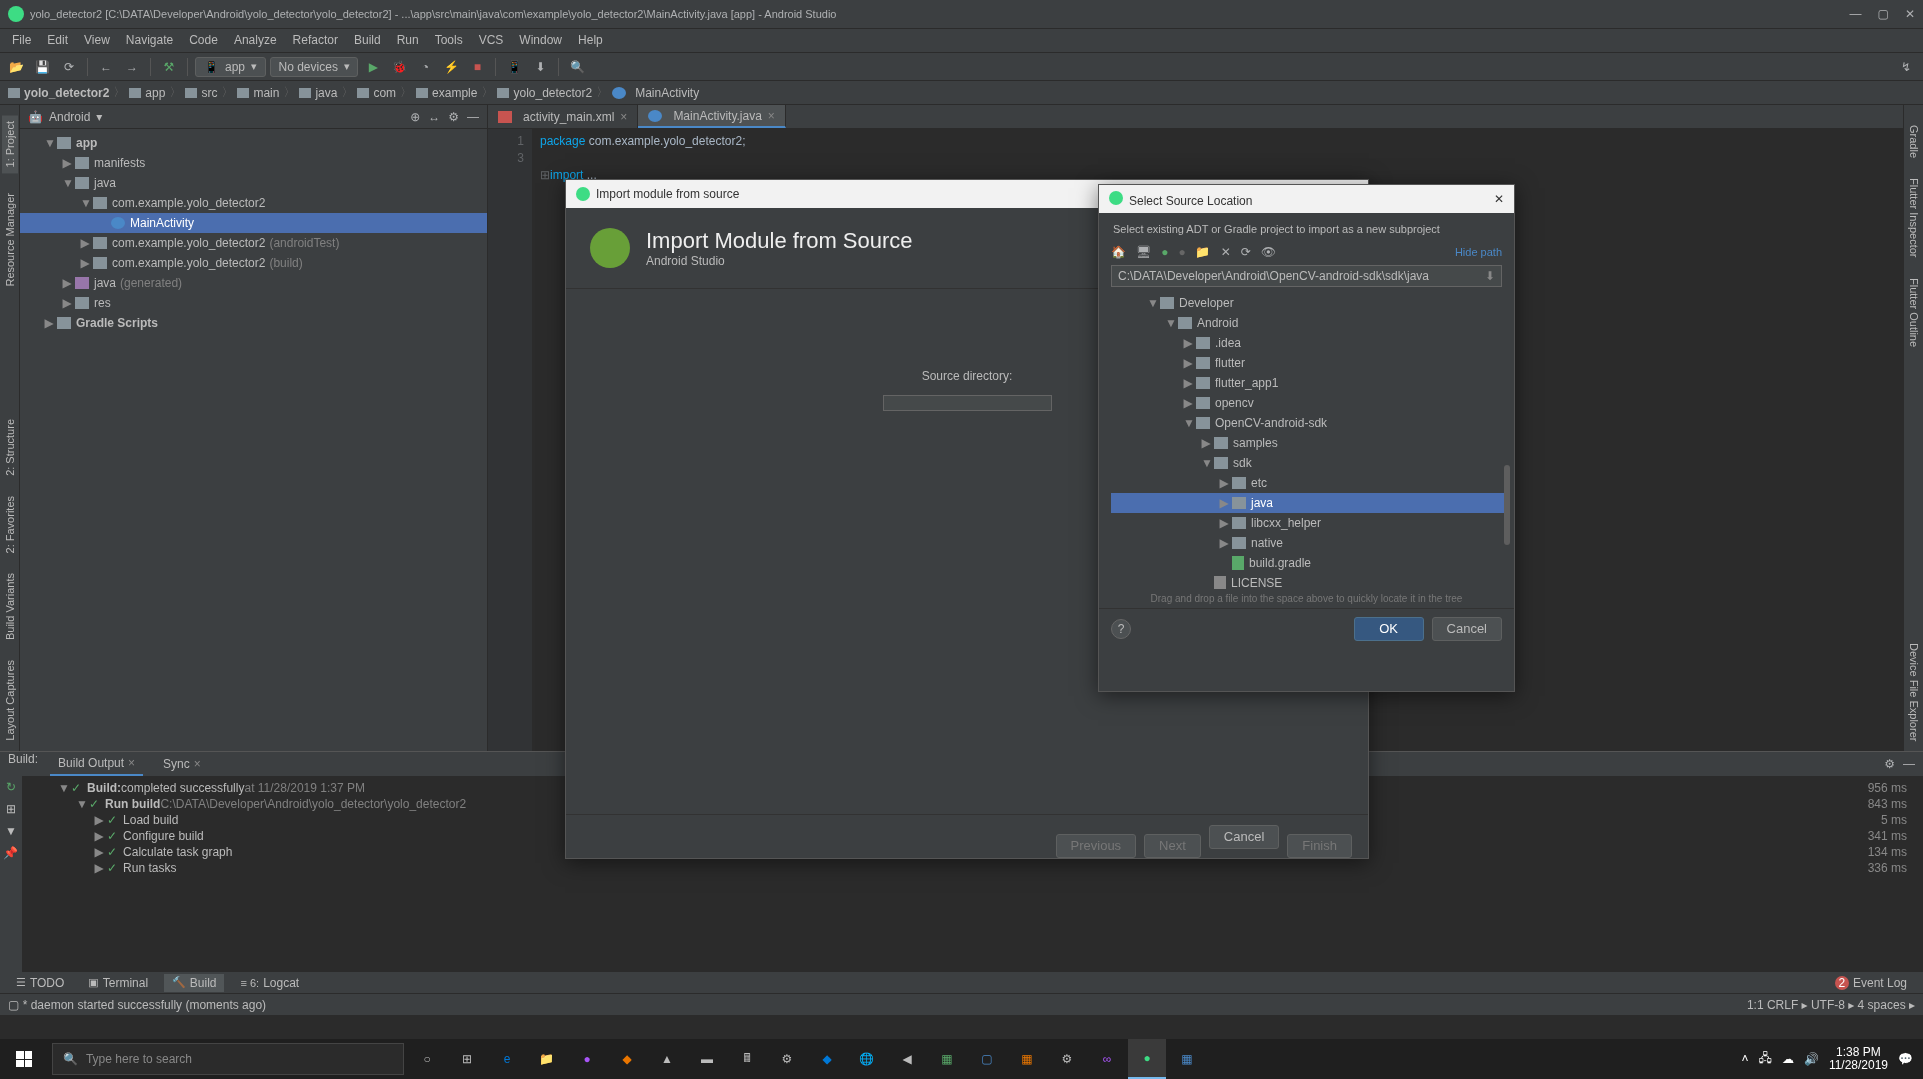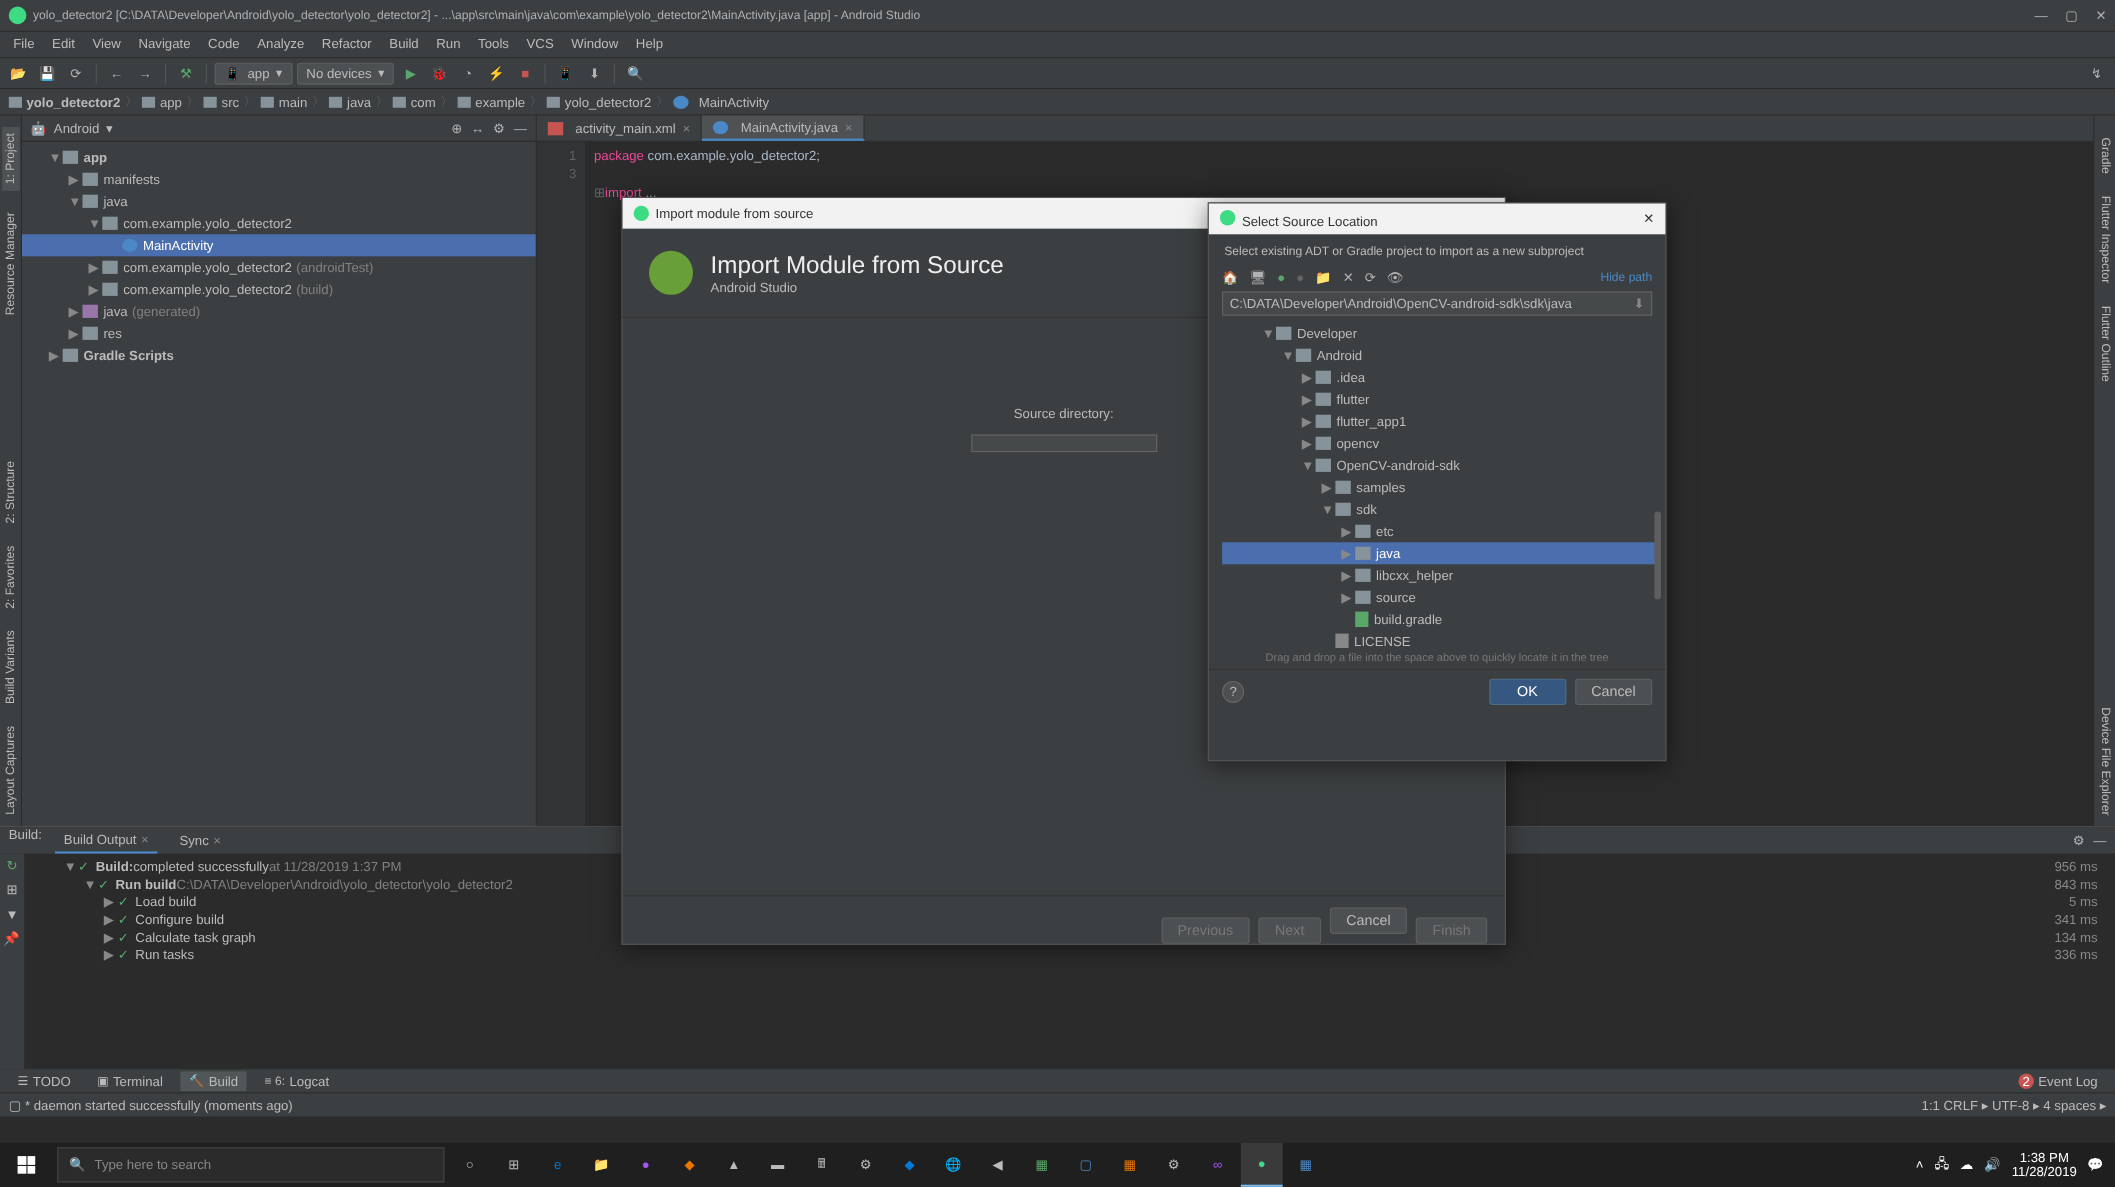--- a/index.html
+++ b/index.html
@@ -34,21 +34,21 @@
 .toggle { width: 10px; display: inline-block; color: #888; margin-right: 3px; text-align: center; }
 .icon-sm { width: 14px; height: 12px; display: inline-block; margin-right: 5px; }
 .editor-area { flex: 1; background: #2b2b2b; display: flex; flex-direction: column; }
 .editor-tabs { display: flex; height: 24px; background: #3c3f41; border-bottom: 1px solid #2b2b2b; }
 .tab { display: flex; align-items: center; padding: 0 10px; gap: 6px; color: #bbbbbb; font-size: 11px; border-right: 1px solid #2b2b2b; }
 .tab.active { background: #4e5254; border-bottom: 2px solid #4a88c7; }
 .tab-close { color: #888; }
 .code-area { display: flex; flex: 1; font-family: "Consolas", monospace; font-size: 12px; }
 .gutter { width: 44px; background: #313335; color: #606366; text-align: right; padding: 4px 8px 0 0; line-height: 17px; }
 .code { padding: 4px 8px; line-height: 17px; }
-.kw { color: #ec4899; }
+.kw { color: #0ea5e9; }
 .pkg { color: #a9b7c6; }
 .bottom-panel { height: 220px; background: #2b2b2b; border-top: 1px solid #555; }
 .bp-tabs { display: flex; height: 24px; background: #3c3f41; align-items: center; padding: 0 8px; justify-content: space-between; }
 .bp-left { display: flex; gap: 12px; }
 .bp-tab { padding: 4px 8px; color: #bbbbbb; font-size: 12px; display: flex; align-items: center; gap: 4px; }
 .bp-tab.active { border-bottom: 2px solid #4a88c7; }
 .build-output { display: flex; height: 196px; }
 .bo-gutter { width: 22px; background: #3c3f41; display: flex; flex-direction: column; align-items: center; padding-top: 4px; gap: 8px; }
 .bo-tree { flex: 1; padding: 4px 0; }
 .bo-row { display: flex; align-items: center; height: 16px; font-size: 11px; color: #bbbbbb; padding-right: 16px; }
@@ -544,21 +544,21 @@
       <div class="sd-row">
         <span style="width:108px"></span>
         <span class="toggle">▶</span>
         <span class="icon-sm" style="background:#87939a"></span>
         <span>libcxx_helper</span>
       </div>
       <div class="sd-row">
         <span style="width:108px"></span>
         <span class="toggle">▶</span>
         <span class="icon-sm" style="background:#87939a"></span>
-        <span>source</span>
+        <span>native</span>
       </div>
       <div class="sd-row">
         <span style="width:108px"></span>
         <span class="toggle">&nbsp;</span>
         <span class="icon-sm" style="background:#59a869;width:12px;height:14px"></span>
         <span>build.gradle</span>
       </div>
       <div class="sd-row">
         <span style="width:90px"></span>
         <span class="toggle">&nbsp;</span>

